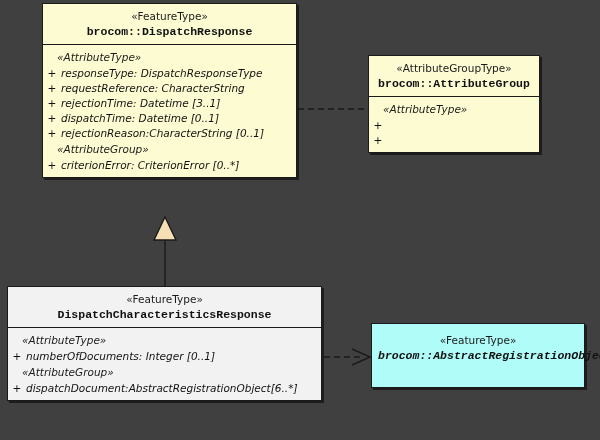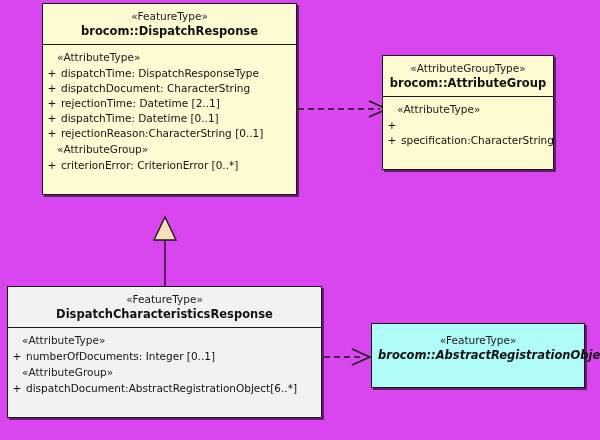--- a/index.html
+++ b/index.html
@@ -4,21 +4,21 @@
 <style>
   html, body {
     margin: 0;
     padding: 0;
     background: #ffffff;
   }
   #canvas {
     position: relative;
     width: 600px;
     height: 440px;
-    background: #d946ef;
+    background: #404040;
     font-family: "DejaVu Sans", "Liberation Sans", sans-serif;
     overflow: hidden;
   }
 
   
   .uml-box {
     position: absolute;
     box-sizing: border-box;
     border: 1.5px solid #1a1a1a;
     box-shadow: 2px 2px 0 0 rgba(0,0,0,0.55);
@@ -39,27 +39,29 @@
     line-height: 14px;
     white-space: nowrap;
   }
   .classname {
     font-size: 11.5px;
     font-weight: bold;
     color: #111111;
     line-height: 15px;
     white-space: nowrap;
     margin-top: 1px;
+    font-family: Liberation Mono, monospace;
   }
   .classname.abstract {
     font-style: italic;
   }
 
   .box-body {
-    padding: 4px 0 21px 0;
+    padding: 4px 0 4px 0;
+    font-style: italic;
   }
   .group-label {
     font-size: 10.5px;
     color: #1a1a1a;
     line-height: 15px;
     padding: 1px 0 1px 14px;
     white-space: nowrap;
   }
   .attr-row {
     display: flex;
@@ -117,65 +119,64 @@
       <div class="stereotype">«FeatureType»</div>
       <div class="classname">brocom::DispatchResponse</div>
     </div>
 
     <div class="box-body">
 
       <div class="group-label">«AttributeType»</div>
 
       <div class="attr-row">
         <span class="attr-vis">+</span>
-        <span class="attr-text">dispatchTime: DispatchResponseType</span>
-      </div>
-      <div class="attr-row">
-        <span class="attr-vis">+</span>
-        <span class="attr-text">dispatchDocument: CharacterString</span>
-      </div>
-      <div class="attr-row">
-        <span class="attr-vis">+</span>
-        <span class="attr-text">rejectionTime: Datetime [2..1]</span>
+        <span class="attr-text">responseType: DispatchResponseType</span>
+      </div>
+      <div class="attr-row">
+        <span class="attr-vis">+</span>
+        <span class="attr-text">requestReference: CharacterString</span>
+      </div>
+      <div class="attr-row">
+        <span class="attr-vis">+</span>
+        <span class="attr-text">rejectionTime: Datetime [3..1]</span>
       </div>
       <div class="attr-row">
         <span class="attr-vis">+</span>
         <span class="attr-text">dispatchTime: Datetime [0..1]</span>
       </div>
       <div class="attr-row">
         <span class="attr-vis">+</span>
         <span class="attr-text">rejectionReason:CharacterString [0..1]</span>
       </div>
 
       <div class="group-label">«AttributeGroup»</div>
 
       <div class="attr-row">
         <span class="attr-vis">+</span>
         <span class="attr-text">criterionError: CriterionError [0..*]</span>
       </div>
 
     </div>
   </div>
 
-  <div class="uml-box fill-yellow" style="left:382px; top:55px; width:172px;">
+  <div class="uml-box fill-yellow" style="left:368px; top:55px; width:172px;">
 
     <div class="box-header">
       <div class="stereotype">«AttributeGroupType»</div>
       <div class="classname">brocom::AttributeGroup</div>
     </div>
 
     <div class="box-body">
       <div class="group-label">«AttributeType»</div>
 
       <div class="attr-row">
         <span class="attr-vis">+</span>
       </div>
       <div class="attr-row">
         <span class="attr-vis">+</span>
-        <span class="attr-text">specification:CharacterString</span>
       </div>
     </div>
   </div>
 
   <div class="uml-box fill-white" style="left:7px; top:286px; width:315px;">
 
     <div class="box-header">
       <div class="stereotype">«FeatureType»</div>
       <div class="classname">DispatchCharacteristicsResponse</div>
     </div>

